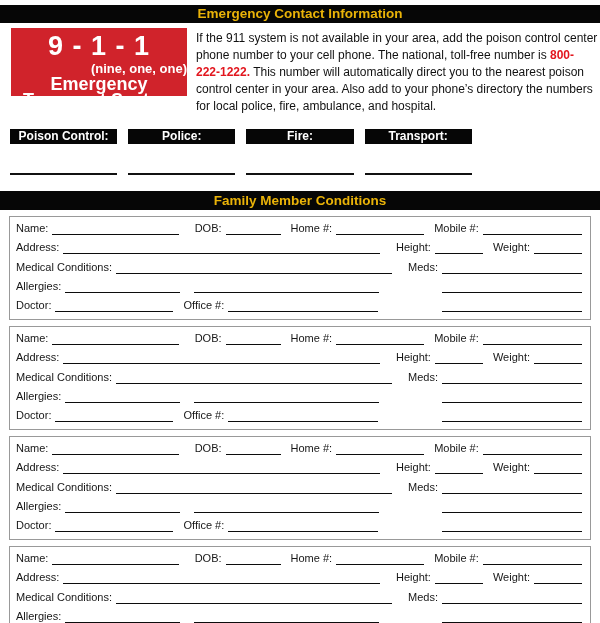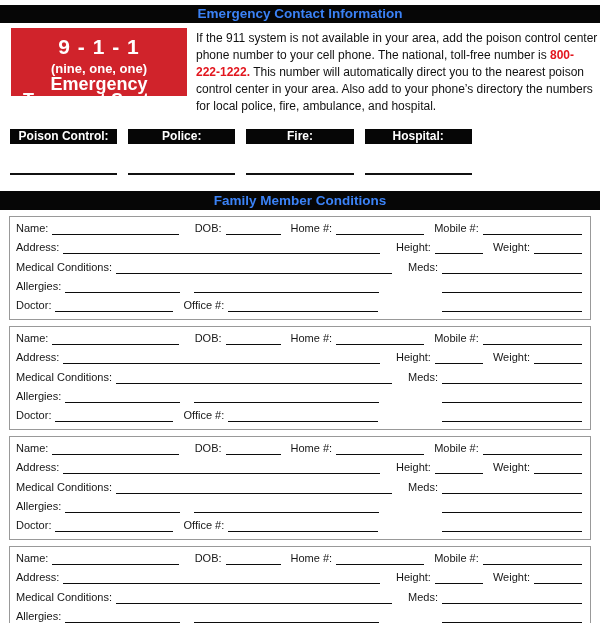--- a/index.html
+++ b/index.html
@@ -5,39 +5,39 @@
   * { margin: 0; padding: 0; box-sizing: border-box; }
   html, body { background: #ffffff; }
   body {
     width: 600px; height: 623px; overflow: hidden;
     font-family: "Liberation Sans", "DejaVu Sans", sans-serif;
     color: #1a1a1a;
     padding-top: 5px;
   }
   .section-bar {
     background: var(--bar-black, #060606);
-    color: #3b82f6;
+    color: #eab308;
     font-weight: bold;
     text-align: center;
     width: 600px;
   }
   .title-bar { height: 18px; line-height: 18px; font-size: 13.5px; }
   .family-bar { height: 19px; line-height: 19px; font-size: 13.5px; margin-top: 16px; }
 
   
   .intro { display: flex; margin-top: 5px; padding-left: 11px; }
   .red-box {
     background: var(--accent-red, #d0232b);
     width: 176px; height: 68px;
     color: #ffffff; text-align: center;
     padding-top: 4px;
     flex: 0 0 auto;
   }
-  .red-box .big-number { font-size: 21px; font-weight: bold; line-height: 29px; letter-spacing: 1px; }
-  .red-box .phonetic   { font-size: 13px; font-weight: bold; line-height: 15px; }
+  .red-box .big-number { font-size: 27px; font-weight: bold; line-height: 29px; letter-spacing: 1px; }
+  .red-box .phonetic   { font-size: 13px; font-weight: bold; line-height: 15px; text-align: right; }
   .red-box .transport  { font-size: 18px; font-weight: bold; line-height: 16px; }
   .intro-text {
     margin-left: 9px; width: 402px;
     font-size: 12px; line-height: 17px;
     padding-top: 2px;
     color: #111111;
   }
   .intro-text .phone { color: var(--phone-red, #e2161e); font-weight: bold; }
 
   
@@ -107,21 +107,21 @@
     <div class="contact-line"></div>
   </div>
 
   <div class="contact-col">
     <div class="contact-bar">Fire:</div>
     <div class="contact-line"></div>
   </div>
 
 
   <div class="contact-col">
-    <div class="contact-bar">Hospital:</div>
+    <div class="contact-bar">Transport:</div>
     <div class="contact-line"></div>
   </div>
 </div>
 
 <div class="section-bar family-bar">Family Member Conditions</div>
 
 <div class="members">
   <section class="member-card">
     <div class="row">
       <span class="lbl">Name:</span>

